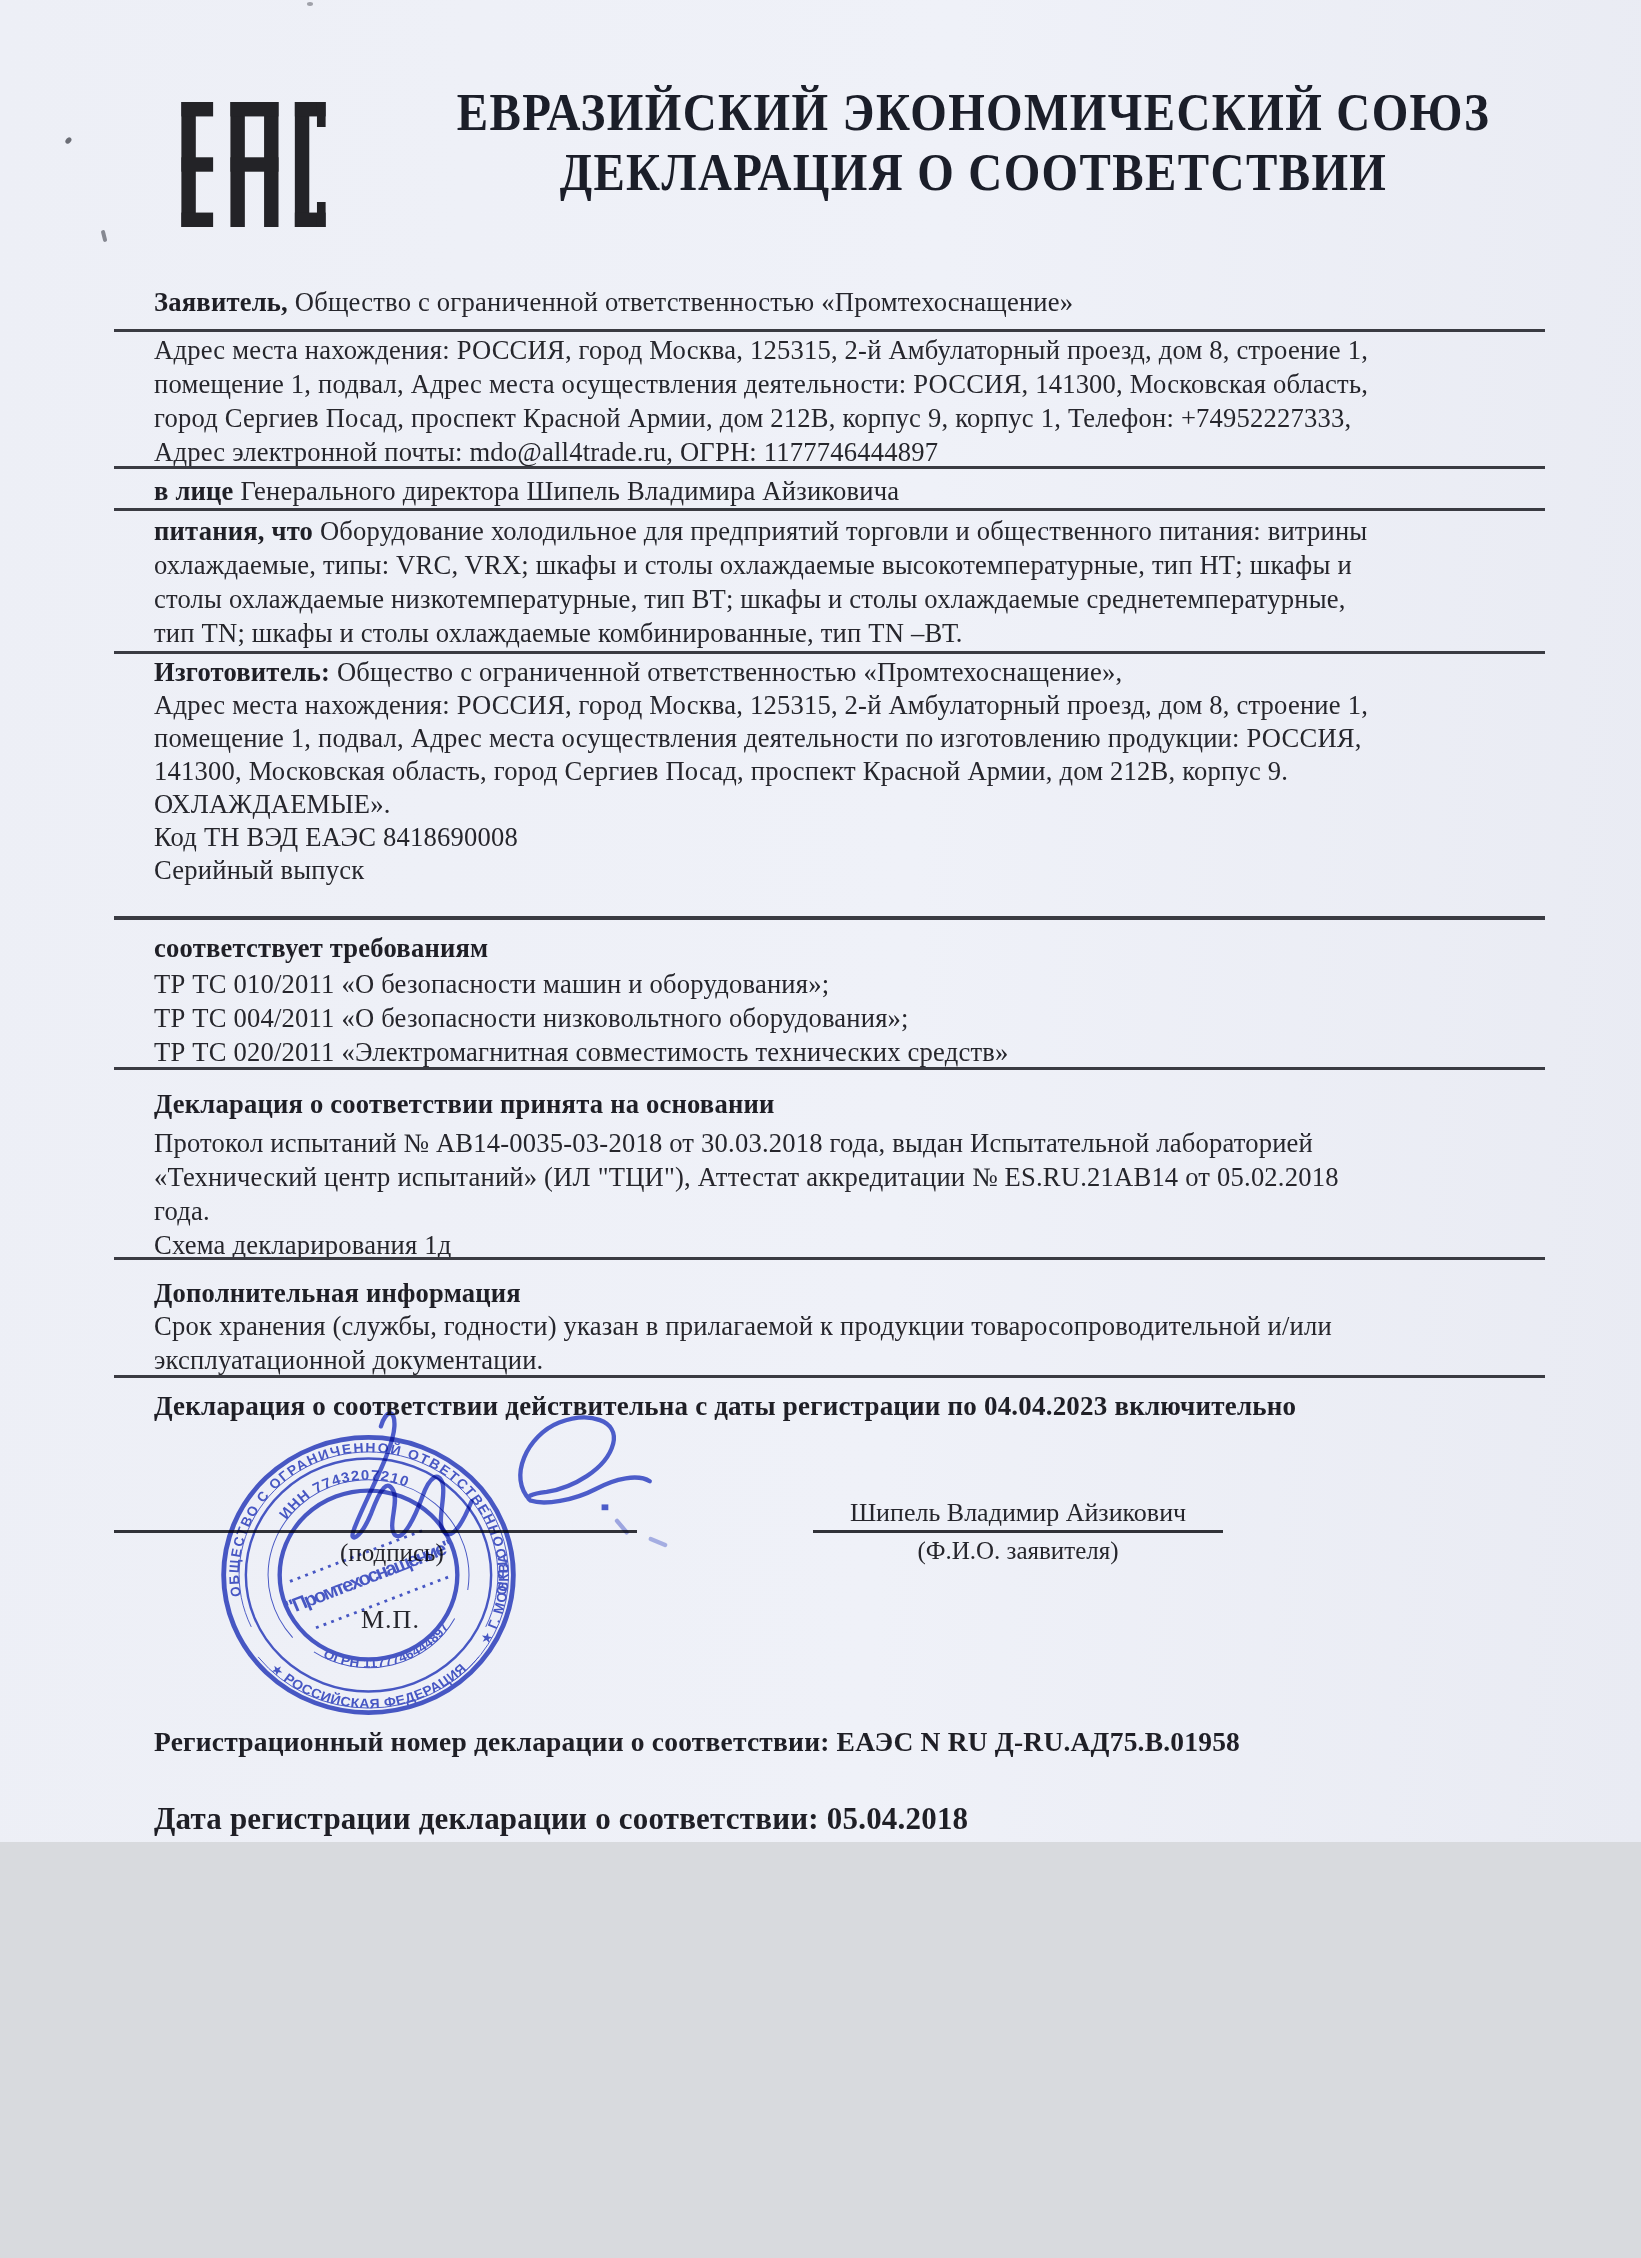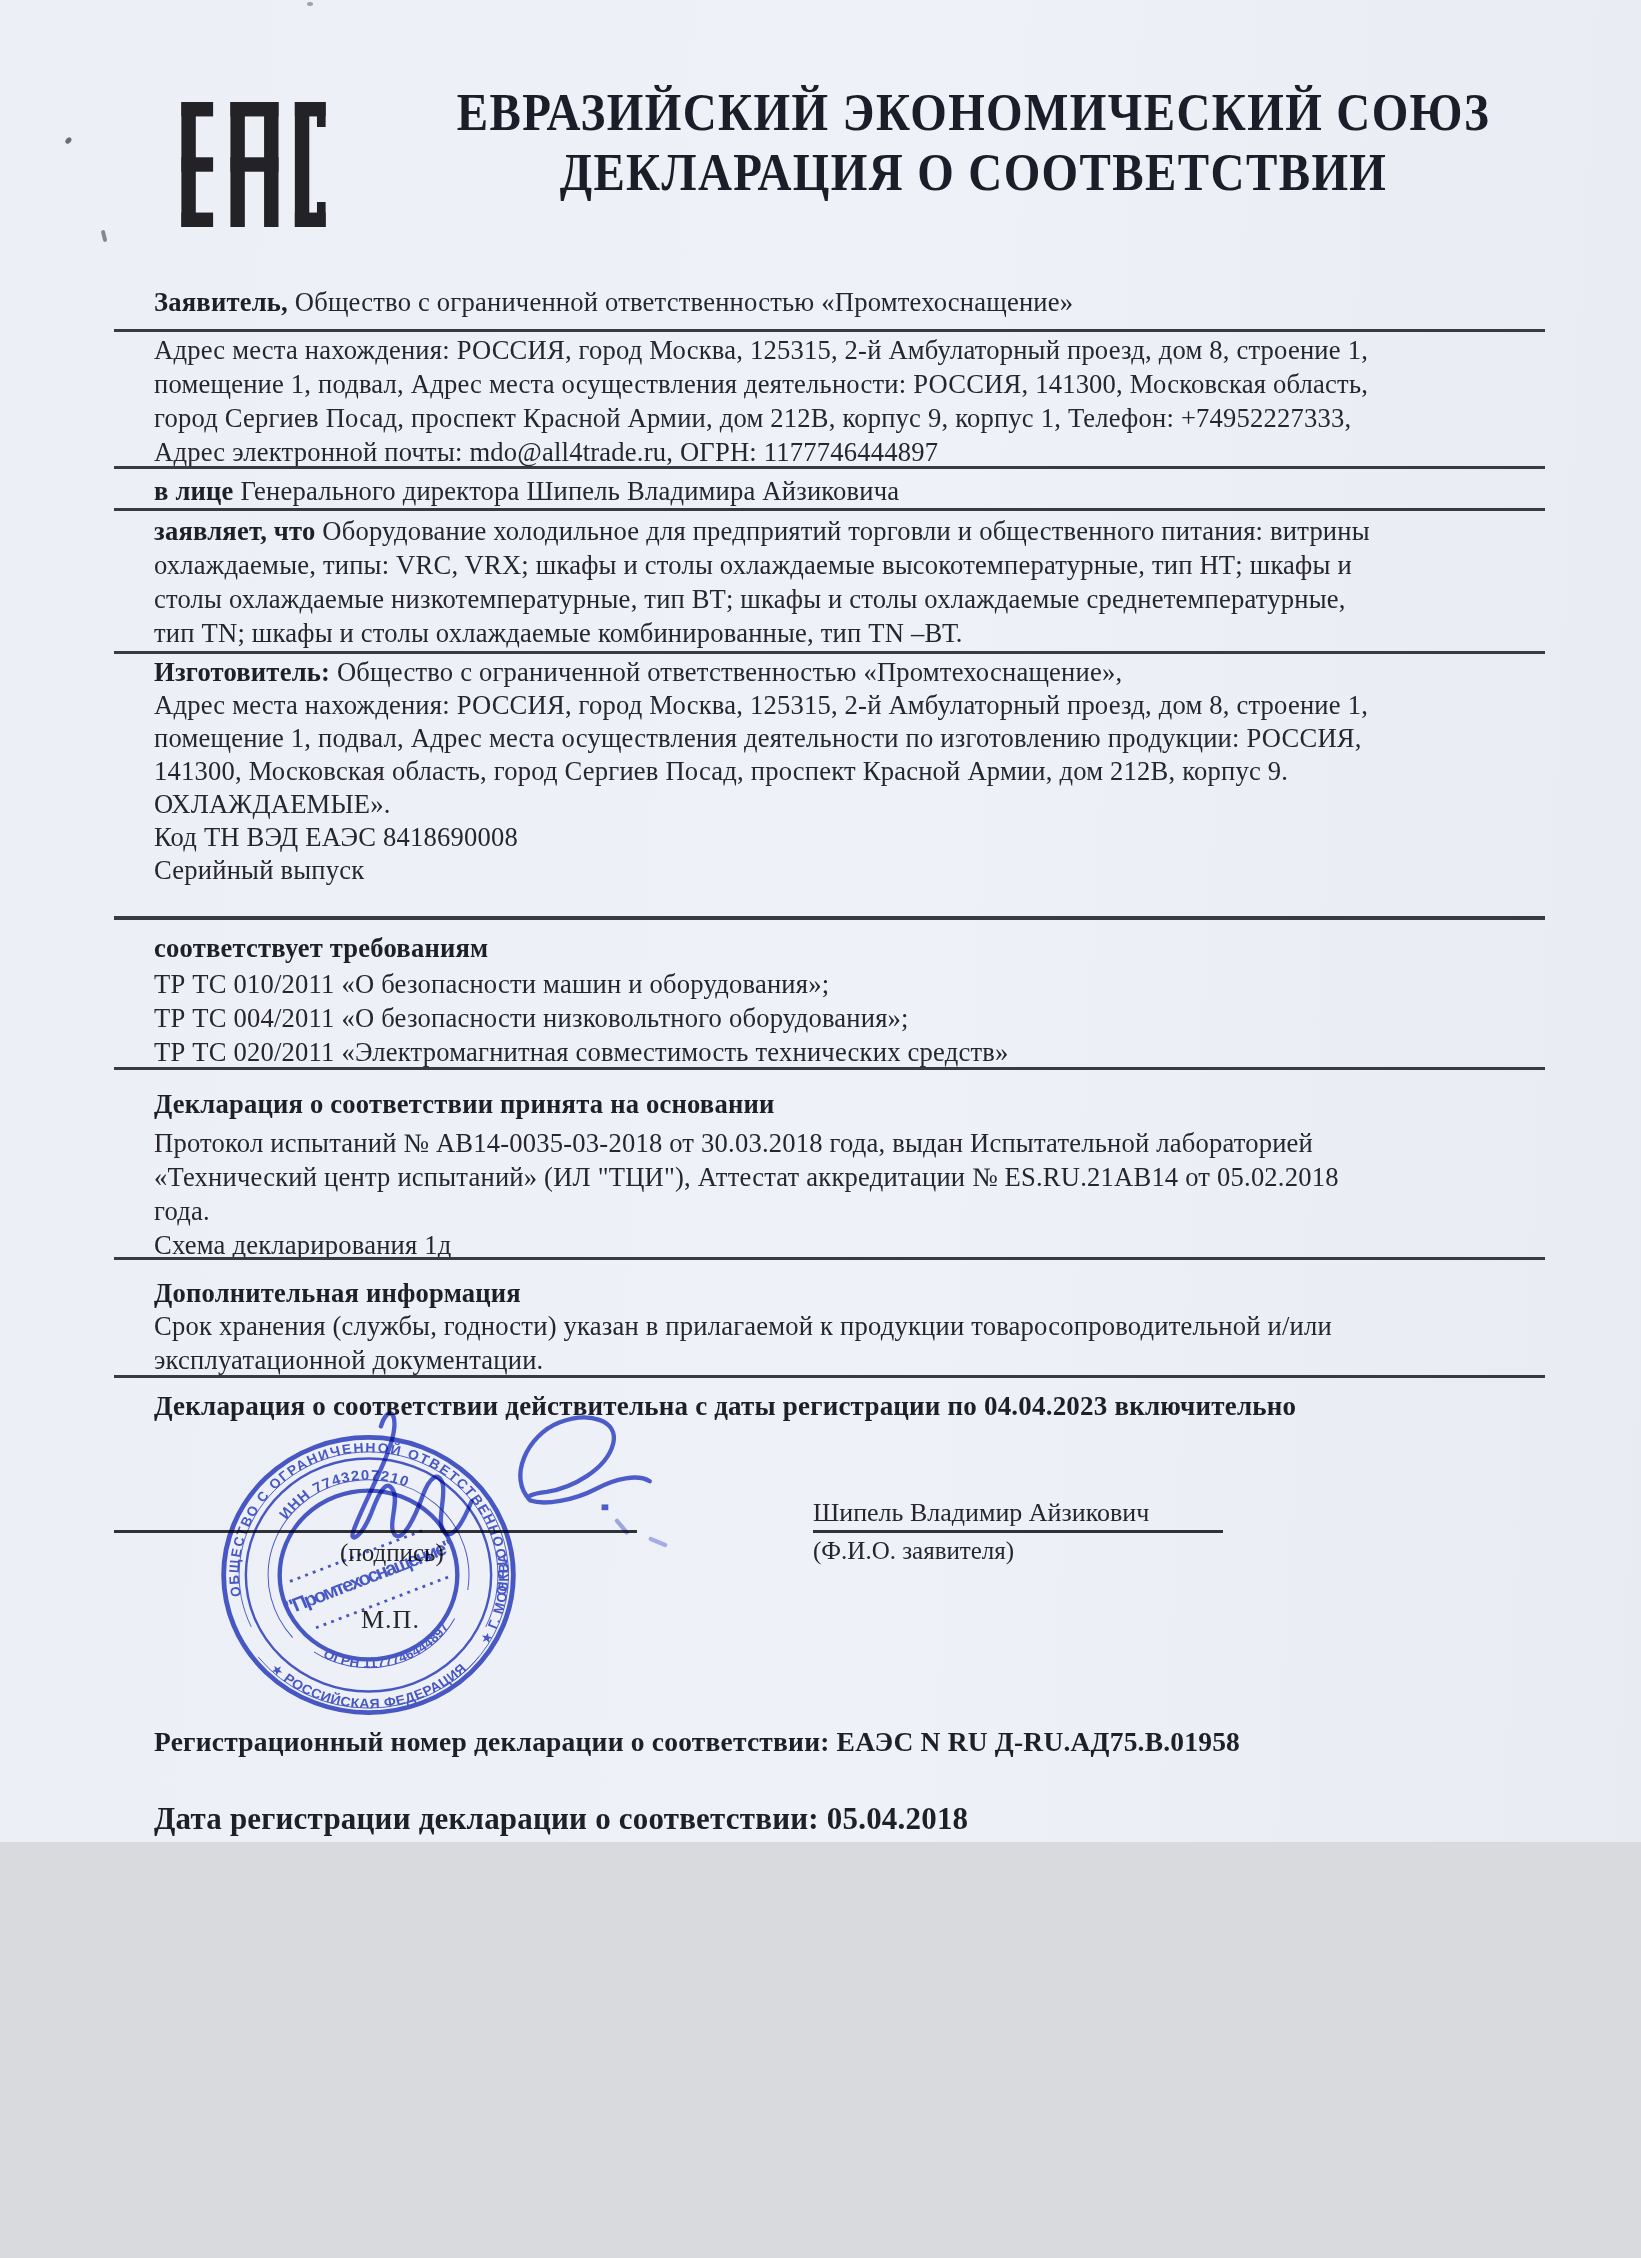--- a/index.html
+++ b/index.html
@@ -10,21 +10,21 @@
          font-weight:bold;font-size:47px;line-height:53px;letter-spacing:1.4px;
          color:#1b1e29;transform:scaleY(1.13);transform-origin:top center;white-space:nowrap;}
   .tblock{position:absolute;left:118px;font-size:26.6px;line-height:34px;
           letter-spacing:0.2px;white-space:nowrap;margin-left:36px;}
   .tblock .b,.bold{font-weight:bold;color:#1f1f26;}
   .mline{line-height:33px;}
   .rule{position:absolute;left:114px;width:1431px;height:2.9px;background:#3a3b42;z-index:1;}
   .rule.thick{height:3.9px;}
   .sigline{position:absolute;top:1530px;height:2.9px;background:#313238;z-index:1;}
   .caption{position:absolute;font-size:25px;z-index:2;}
-  .center{text-align:left;}
+  .center{text-align:center;}
   .stamp-svg{position:absolute;left:214px;top:1429px;z-index:3;mix-blend-mode:multiply;opacity:.92;}
   .sig-svg{position:absolute;left:241px;top:1383px;z-index:4;mix-blend-mode:multiply;}
   .speck{position:absolute;border-radius:50%;}
   .logo{position:absolute;left:181px;top:102px;}
 </style>
 </head>
 <body>
 
 <div class="page">
 
@@ -66,21 +66,21 @@
   <div class="rule" style="top:466px"></div>
 
   <div class="tblock" style="top:474px">
     <span class="b">в лице</span>
     <span>Генерального директора Шипель Владимира Айзиковича</span>
   </div>
   <div class="rule" style="top:508px"></div>
 
   <div class="tblock" style="top:514px">
     <div>
-      <span class="b">заявляет, что</span>
+      <span class="b">питания, что</span>
       <span>Оборудование холодильное для предприятий торговли и общественного питания: витрины</span>
     </div>
     <div>охлаждаемые, типы: VRC, VRX; шкафы и столы охлаждаемые высокотемпературные, тип НТ; шкафы и</div>
     <div>столы охлаждаемые низкотемпературные, тип ВТ; шкафы и столы охлаждаемые среднетемпературные,</div>
     <div>тип TN; шкафы и столы охлаждаемые комбинированные, тип TN –ВТ.</div>
   </div>
   <div class="rule" style="top:651px"></div>
 
   <div class="tblock mline" style="top:656px">
     <div>

